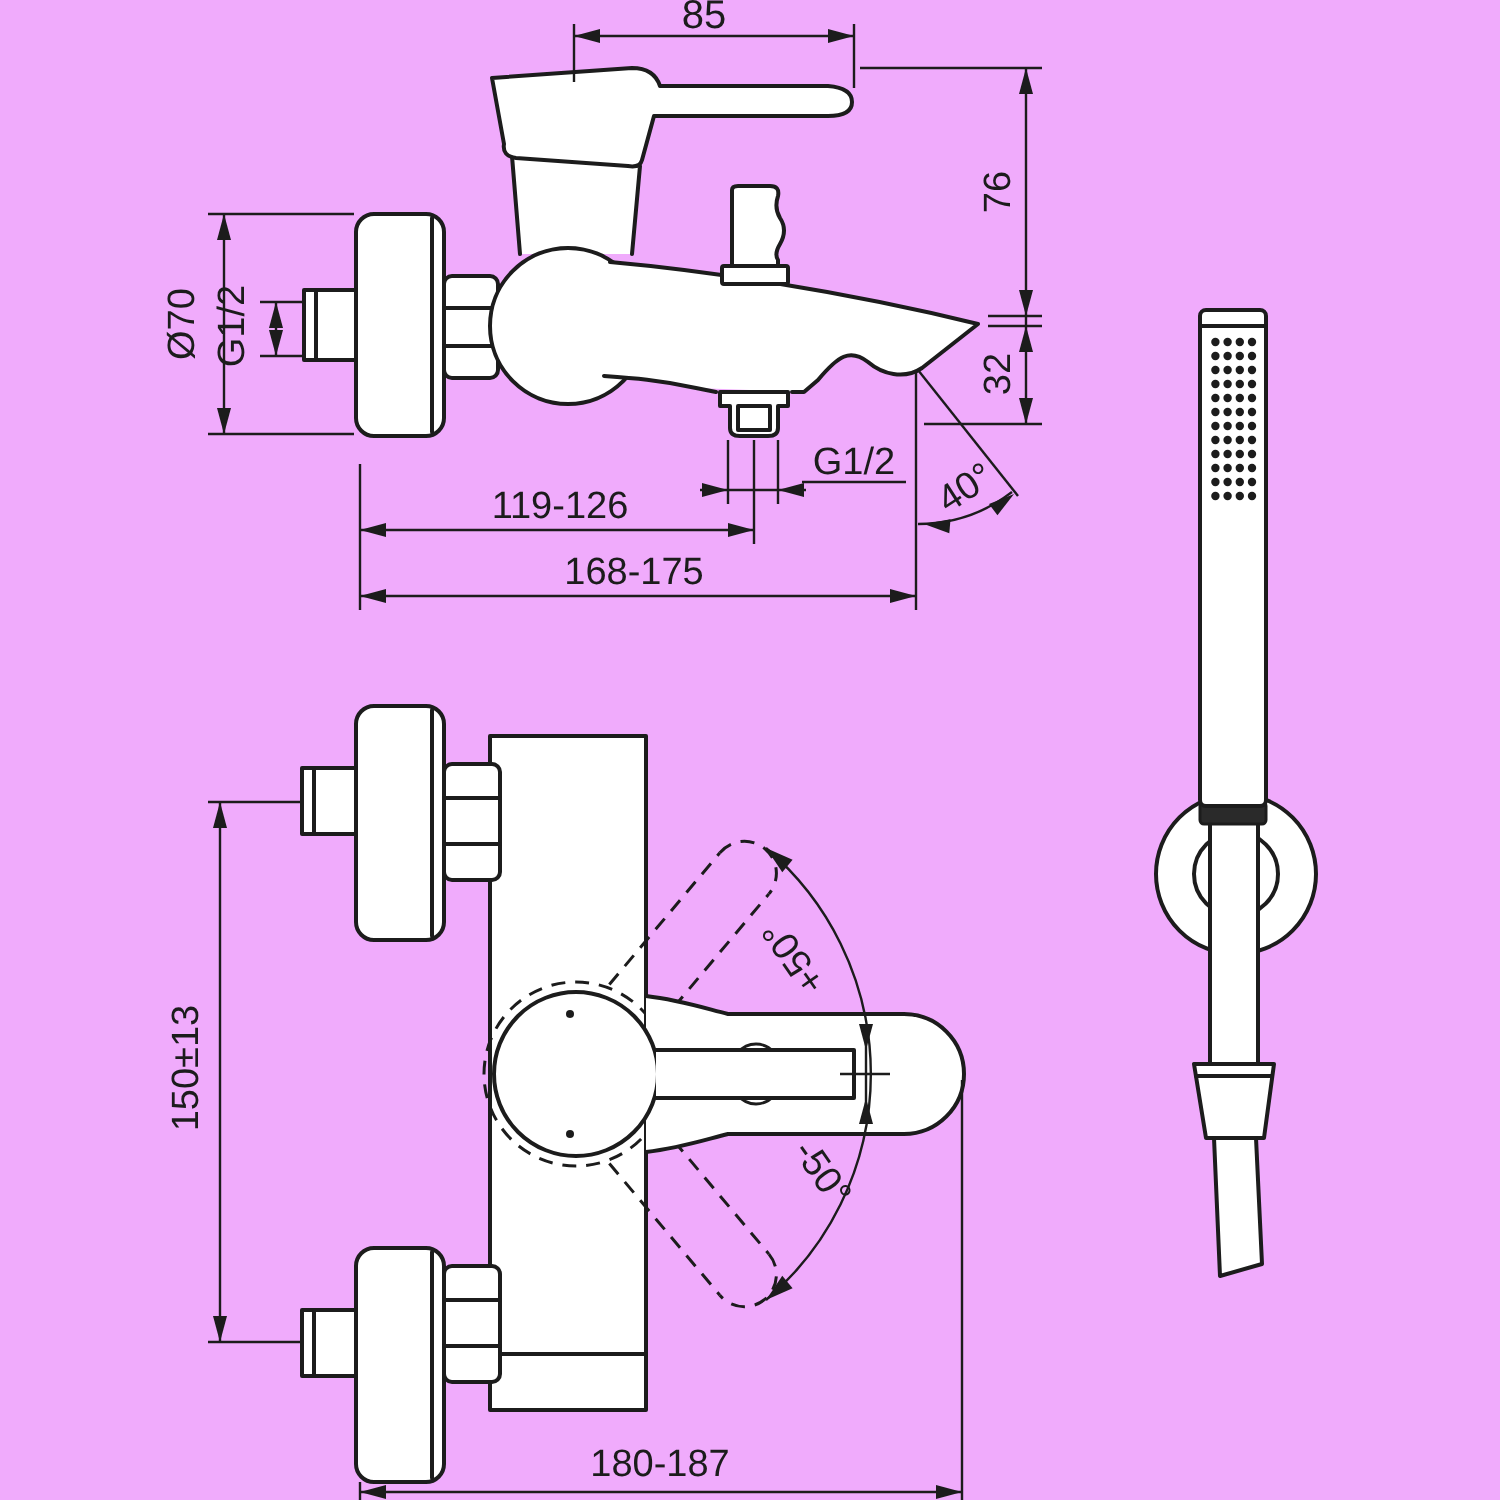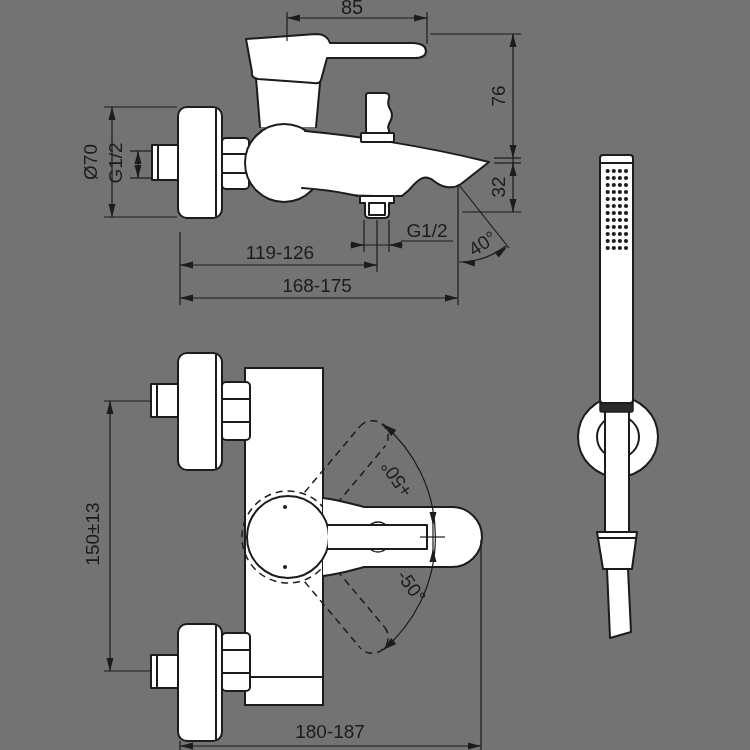--- a/index.html
+++ b/index.html
@@ -1,16 +1,16 @@
 <!DOCTYPE html>
 <html><head>
 <meta charset="utf-8">
 <style>
   html,body{margin:0;padding:0;background:#fff;}
-  .stage{width:750px;height:750px;background:#737373;position:relative;overflow:hidden;}
+  .stage{width:750px;height:750px;background:#f0abfc;position:relative;overflow:hidden;}
   svg{display:block;}
   .dimtxt{font-family:"Liberation Sans","DejaVu Sans",sans-serif;font-size:19px;fill:#1c1c1c;}
   .dimtxt-lg{font-family:"Liberation Sans","DejaVu Sans",sans-serif;font-size:20px;fill:#1c1c1c;}
   .outline{stroke:#1c1c1c;stroke-width:2;fill:none;stroke-linejoin:round;stroke-linecap:round;}
   .outline-fill{stroke:#1c1c1c;stroke-width:2;fill:#fff;stroke-linejoin:round;}
   .whitefill{fill:#fff;stroke:none;}
   .dim{stroke:#1c1c1c;stroke-width:1.2;fill:none;}
   .dashed{stroke:#1c1c1c;stroke-width:1.5;fill:none;stroke-dasharray:7 5;stroke-linecap:butt;}
   .arrow{fill:#1c1c1c;stroke:none;}
   .thin{stroke:#1c1c1c;stroke-width:1.4;fill:none;}

